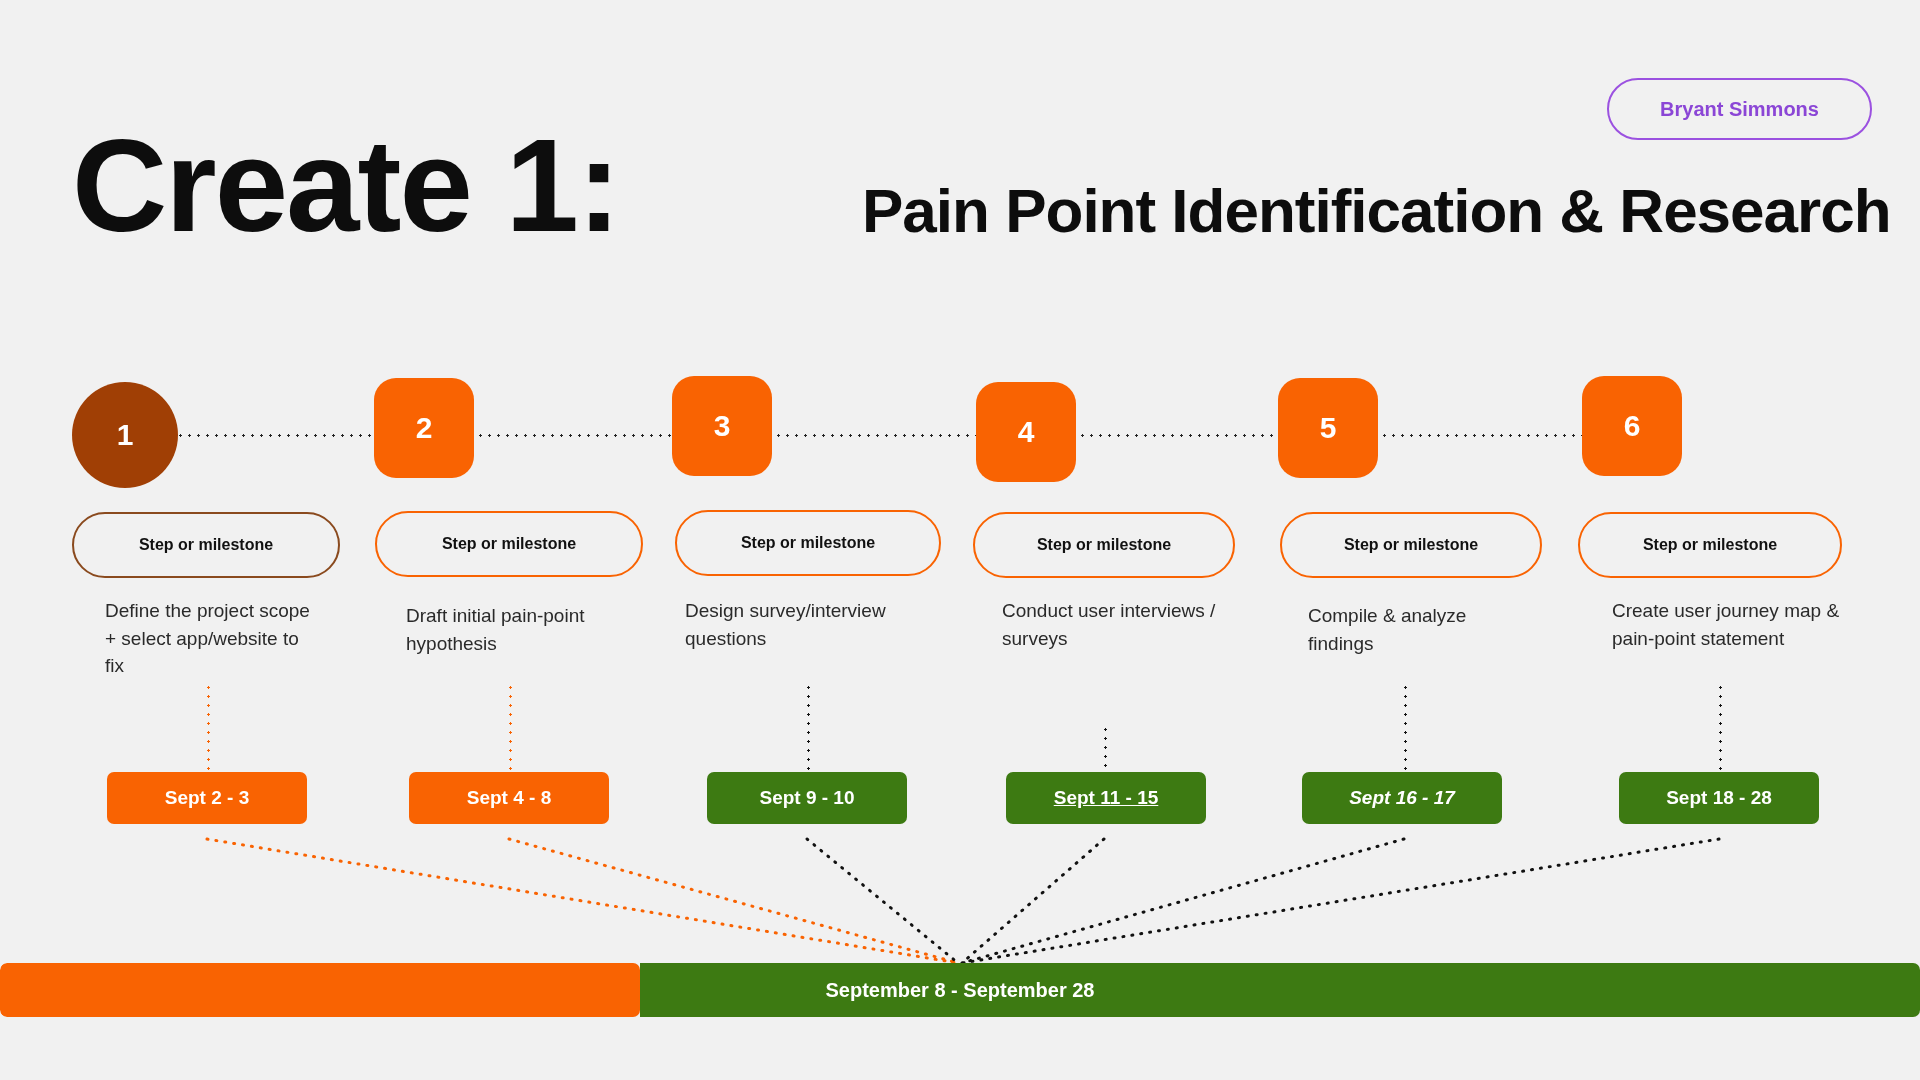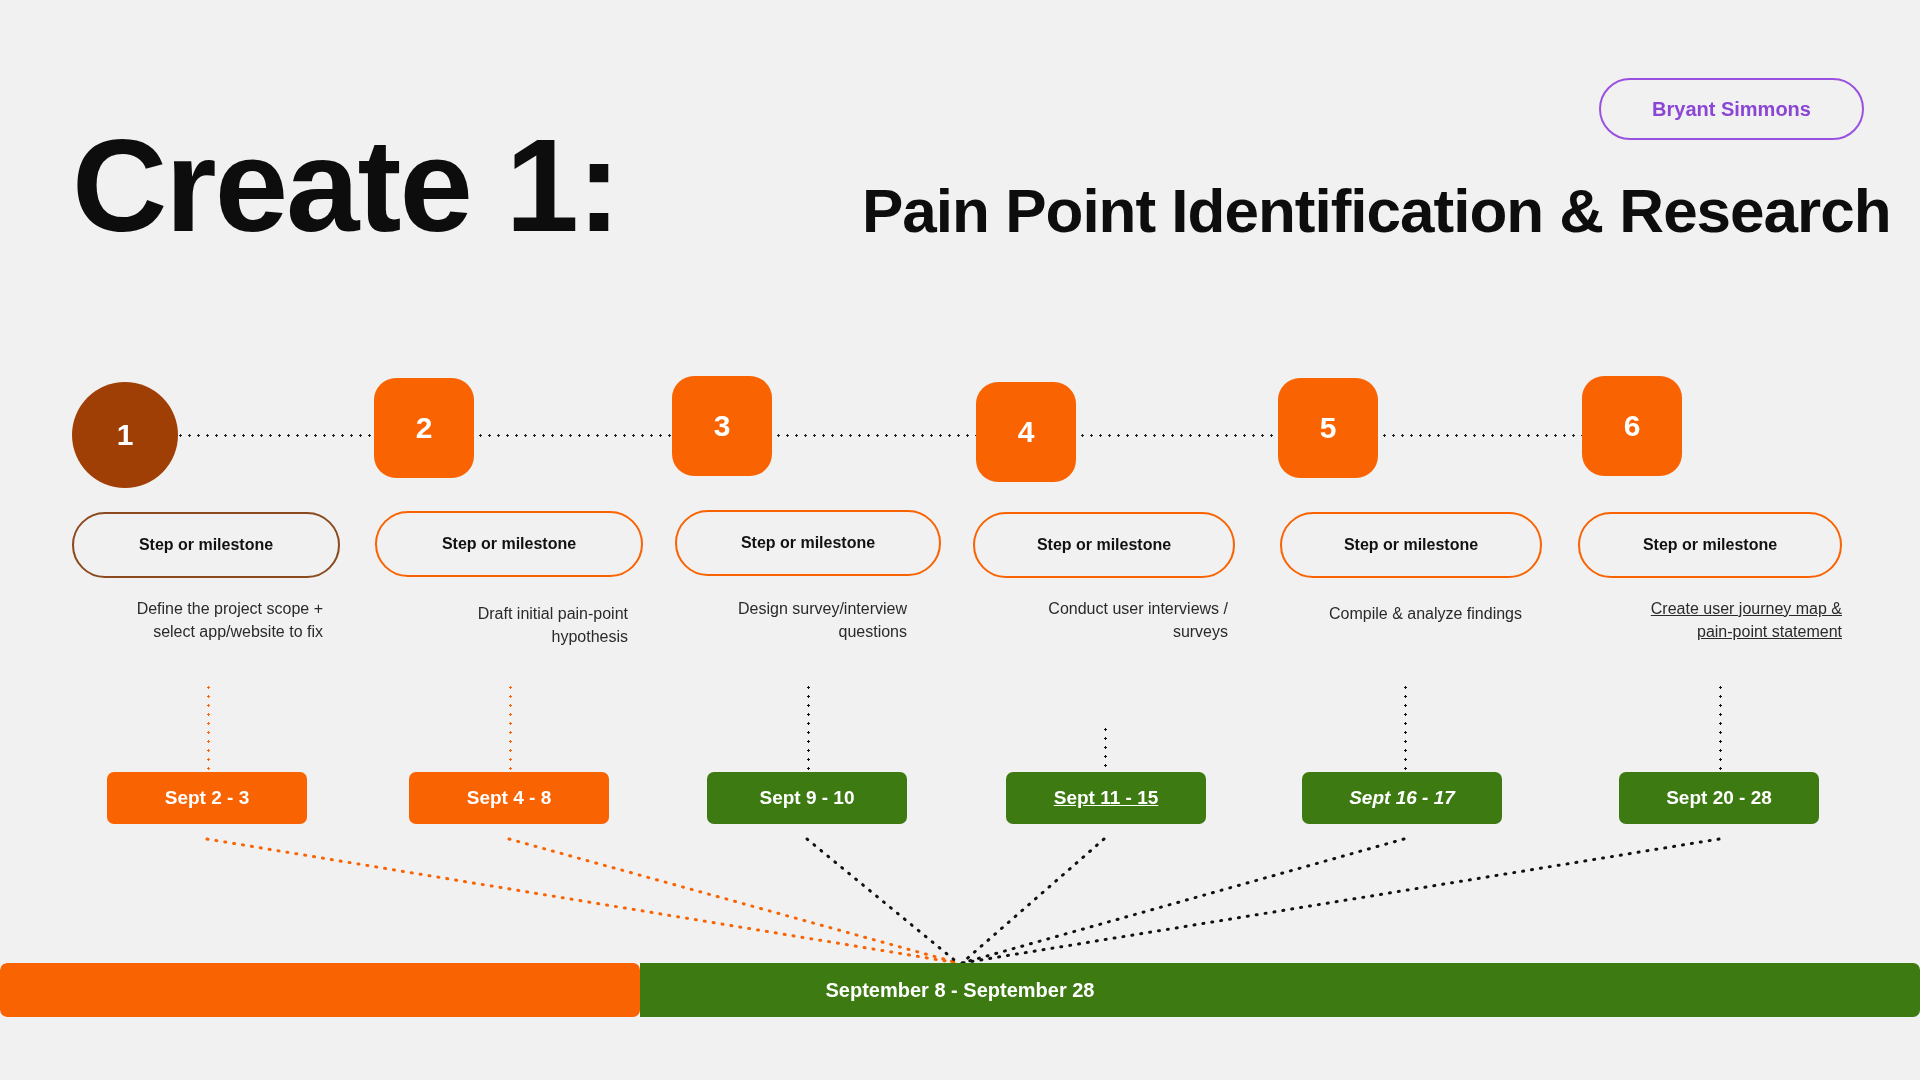--- a/index.html
+++ b/index.html
@@ -19,21 +19,21 @@
     font-size:132px;font-weight:700;color:#0d0d0d;
     letter-spacing:-2px;line-height:1;
     white-space:nowrap;
   }
   #sub-title{
     position:absolute;left:790px;top:60px;
     font-size:62px;font-weight:700;color:#0d0d0d;
     letter-spacing:-1px;line-height:1;white-space:nowrap;
   }
   #author-badge{
-    position:absolute;right:56px;top:78px;
+    position:absolute;right:48px;top:78px;
     width:265px;height:62px;
     border:2px solid #9b51e0;border-radius:34px;
     color:#8b46d6;font-size:20px;font-weight:700;
     display:flex;align-items:center;justify-content:center;
     box-sizing:border-box;background:transparent;
   }
 
   
   .step-col{position:absolute;top:0;}
   .num-node{
@@ -54,23 +54,22 @@
     position:absolute;
     height:66px;border-radius:34px;
     background:#f1f1f1;
     display:flex;align-items:center;justify-content:center;
     color:#111;font-size:16px;font-weight:700;
     box-sizing:border-box;
   }
 
   .desc{
     position:absolute;
-    font-size:16px;color:#2a2a2a;line-height:1.45;
+    font-size:19px;color:#2a2a2a;line-height:1.45;
     font-weight:400;
-    text-align:right;
   }
 
   .date-pill{
     position:absolute;height:52px;border-radius:7px;
     display:flex;align-items:center;justify-content:center;
     color:#fff;font-size:19px;font-weight:600;
   }
 
   .vert-dots{
     position:absolute;width:3px;
@@ -181,24 +180,24 @@
     </div>
   </div>
 
   <div class="step-col" style="left:0;top:0;">
     <div class="num-node node-rounded" style="left:1582px;top:376px;width:100px;height:100px;background:#f96302;">
       <span>6</span>
     </div>
     <div class="milestone-pill" style="left:1578px;top:512px;width:264px;border:2.5px solid #f96302;">
       <span>Step or milestone</span>
     </div>
-    <div class="desc" style="left:1612px;top:597px;width:230px;text-decoration:underline;">Create user journey map &amp; pain-point statement</div>
+    <div class="desc" style="left:1612px;top:597px;width:230px;">Create user journey map &amp; pain-point statement</div>
     <div class="vert-dots" style="left:1719px;top:683px;height:88px;color:#111111;"></div>
     <div class="date-pill" style="left:1619px;top:772px;width:200px;background:#3d7a12;">
-      <span>Sept 20 - 28</span>
+      <span>Sept 18 - 28</span>
     </div>
   </div>
 
   <svg id="fan-svg" viewBox="0 0 1920 140" preserveAspectRatio="none">
     <g stroke-linecap="round" stroke-width="3" fill="none" stroke-dasharray="1 8">
       <line x1="207" y1="9" x2="958" y2="133" stroke="#f96302"></line>
       <line x1="509" y1="9" x2="958" y2="133" stroke="#f96302"></line>
       <line x1="807" y1="9" x2="958" y2="133" stroke="#111111"></line>
       <line x1="1104" y1="9" x2="962" y2="133" stroke="#111111"></line>
       <line x1="1404" y1="9" x2="962" y2="133" stroke="#111111"></line>

